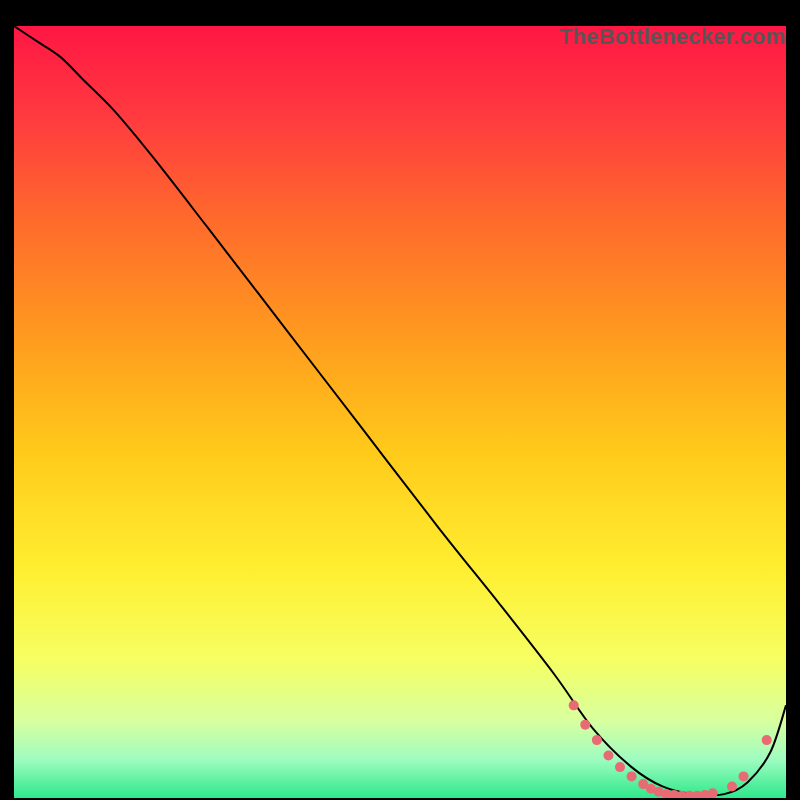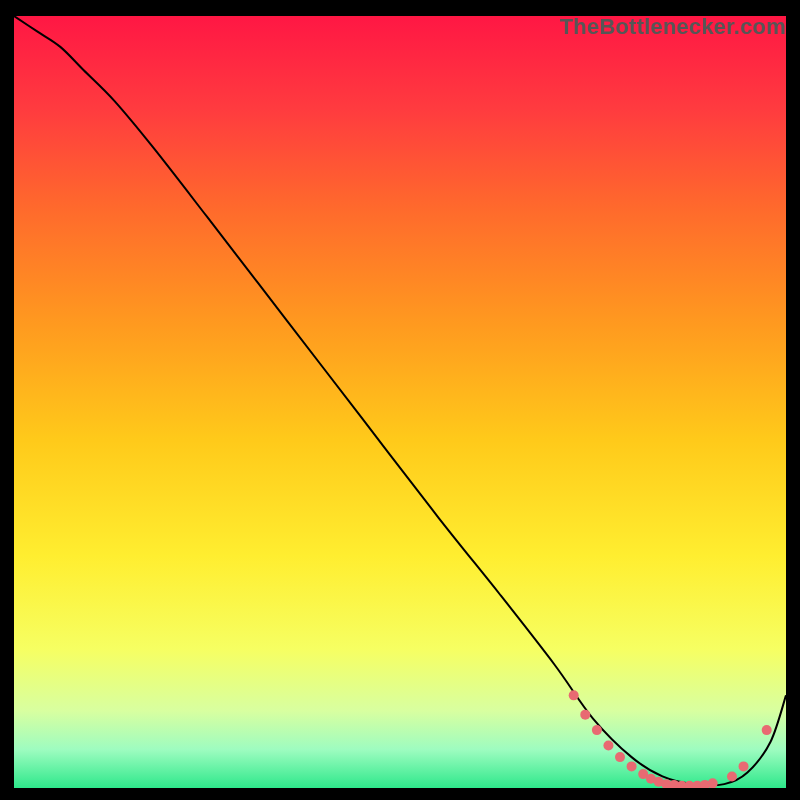--- a/index.html
+++ b/index.html
@@ -1,20 +1,20 @@
 <!DOCTYPE html>
 <html><head>
 <meta charset="utf-8">
 <style>
   * { margin: 0; padding: 0; box-sizing: border-box; }
   html, body { width: 800px; height: 800px; background: #000; overflow: hidden; }
   .frame {
     position: absolute;
     left: 14px;
-    top: 16px;
+    top: 26px;
     width: 772px;
     height: 772px;
     background: #000;
   }
   .plot {
     position: absolute;
     left: 0;
     top: 0;
     width: 772px;
     height: 772px;

